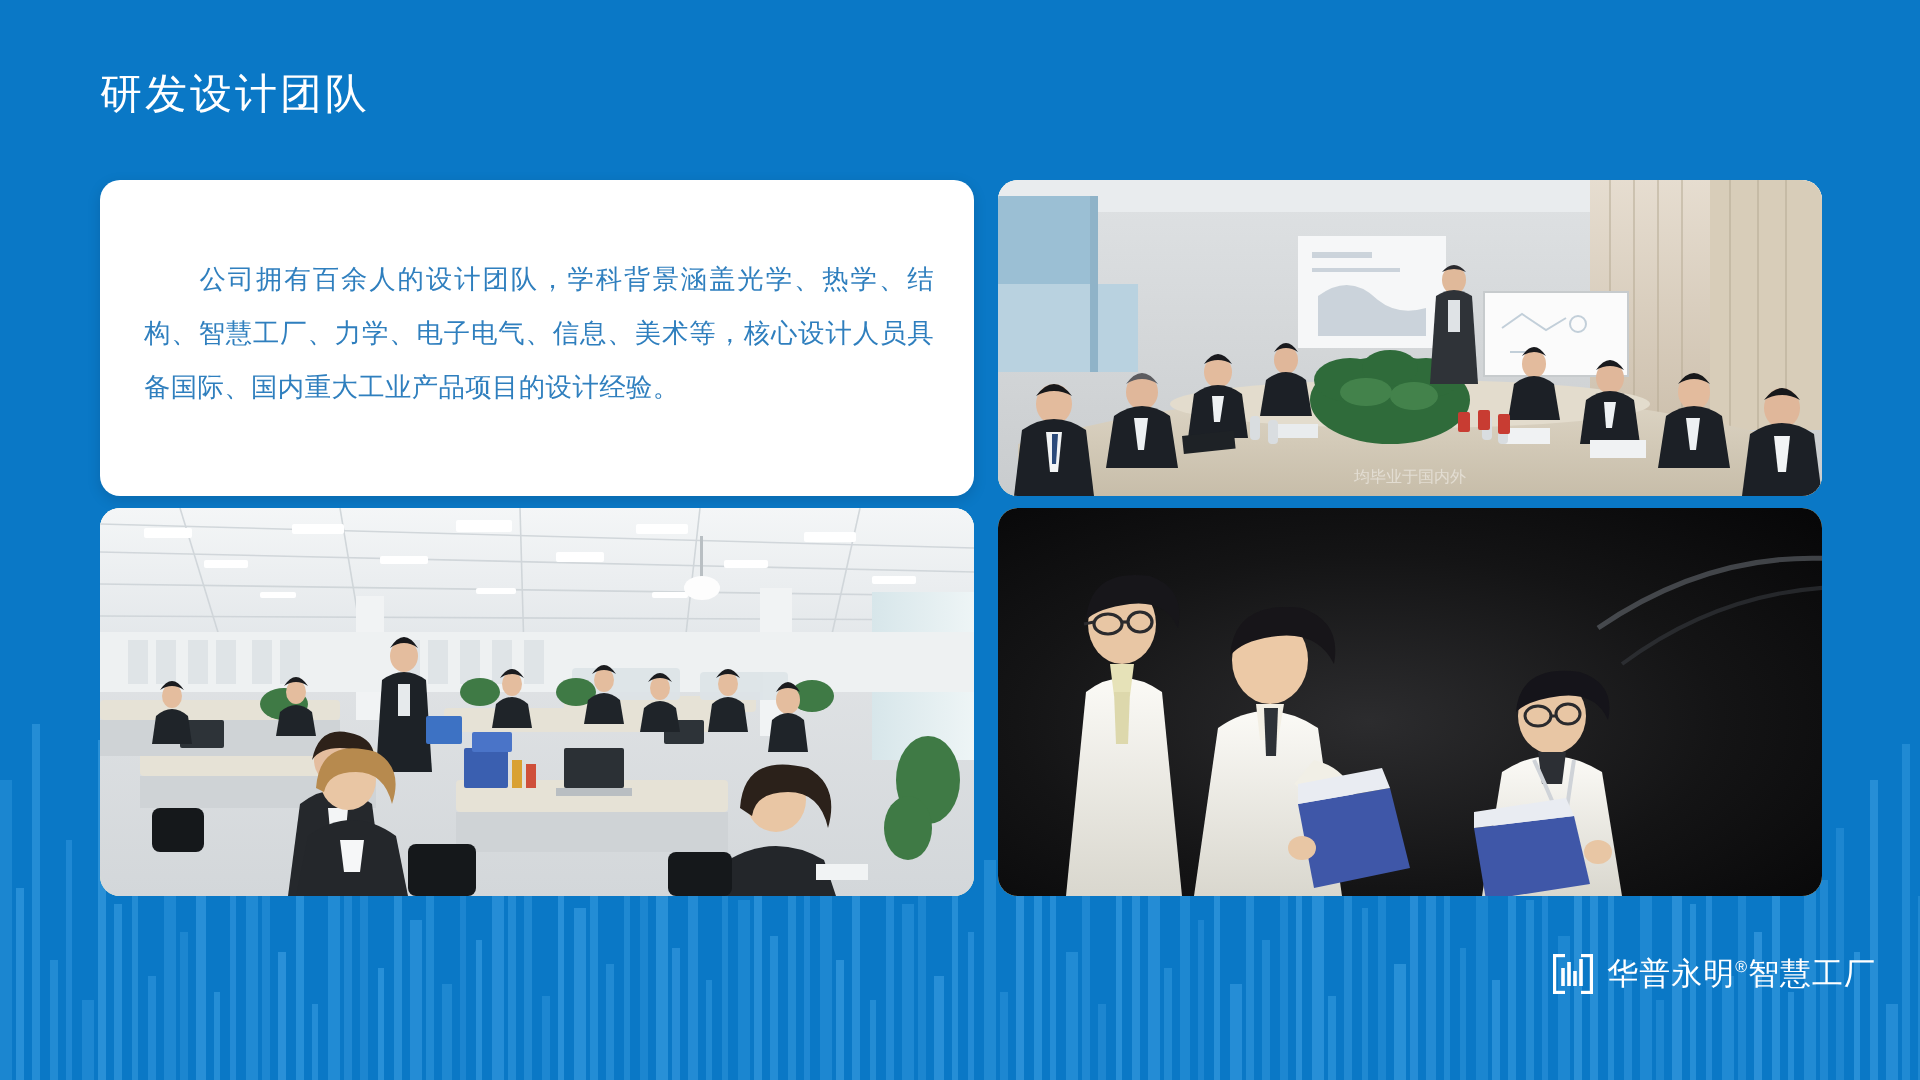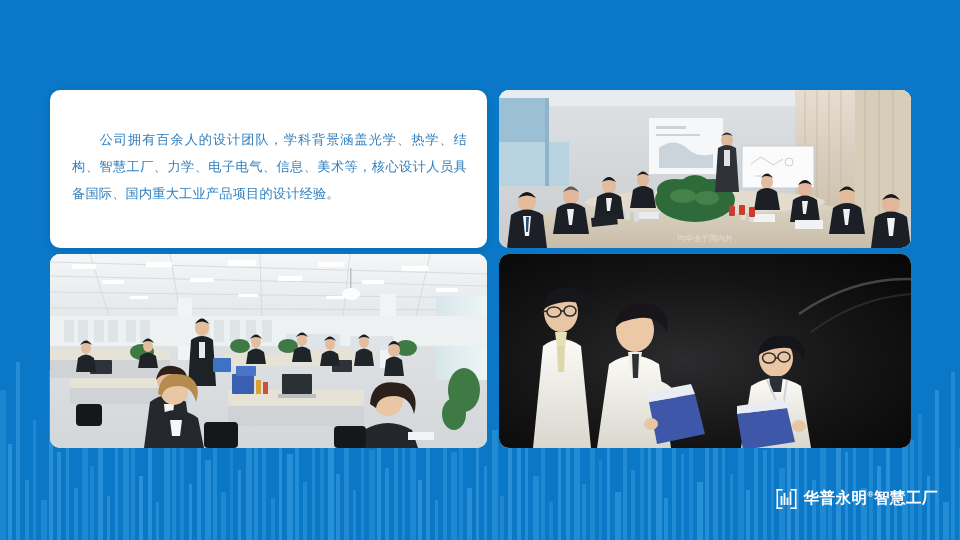--- a/index.html
+++ b/index.html
@@ -74,26 +74,25 @@
   .photo {
     position: absolute;
     inset: 0;
     background: #fef9c3;
   }
   .photo svg { display: block; width: 100%; height: 100%; }
 
   
   #footer-logo {
     position: absolute;
-    right: 22px; bottom: 30px;
+    right: 22px; bottom: 42px;
     display: flex;
-    align-items: flex-start;
+    align-items: flex-end;
     gap: 7px;
     z-index: 8;
-    font-weight: bold;
   }
   #footer-logo .mark { width: 21px; height: 22px; display: block; }
   #footer-logo .wordmark {
     font-size: 15.5px;
     color: #ffffff;
     letter-spacing: 0.5px;
     white-space: nowrap;
     position: relative;
   }
   #footer-logo .wordmark .reg {
@@ -220,20 +219,21 @@
       <div class="bar" style="left: 902px; width: 5.5px; height: 180px; background: rgb(42, 145, 216); opacity: 0.75;"></div>
       <div class="bar" style="left: 910.2px; width: 4.2px; height: 100px; background: rgb(42, 145, 216); opacity: 0.67;"></div>
       <div class="bar" style="left: 918.4px; width: 3.4px; height: 126px; background: rgb(42, 145, 216); opacity: 0.59;"></div>
       <div class="bar" style="left: 926.6px; width: 3.4px; height: 64px; background: rgb(42, 145, 216); opacity: 0.96;"></div>
       <div class="bar" style="left: 934.8px; width: 4.2px; height: 150px; background: rgb(42, 145, 216); opacity: 0.88;"></div>
       <div class="bar" style="left: 943px; width: 5.5px; height: 38px; background: rgb(42, 145, 216); opacity: 0.8;"></div>
       <div class="bar" style="left: 951.2px; width: 3.4px; height: 168px; background: rgb(42, 145, 216); opacity: 0.72;"></div>
       <div class="bar" style="left: 959.4px; width: 4.2px; height: 92px; background: rgb(42, 145, 216); opacity: 0.64;"></div>
     </div>
 
+  <div id="page-title">研发设计团队</div>
 
   <div id="text-card" class="card">
     <div class="body">公司拥有百余人的设计团队，学科背景涵盖光学、热学、结构、智慧工厂、力学、电子电气、信息、美术等，核心设计人员具备国际、国内重大工业产品项目的设计经验。</div>
   </div>
 
   <div id="photo-meeting" class="card">
     <div class="photo">
       <svg viewBox="0 0 412 158" preserveAspectRatio="none">
         <defs>
           <linearGradient id="mwall" x1="0" y1="0" x2="0" y2="1">

